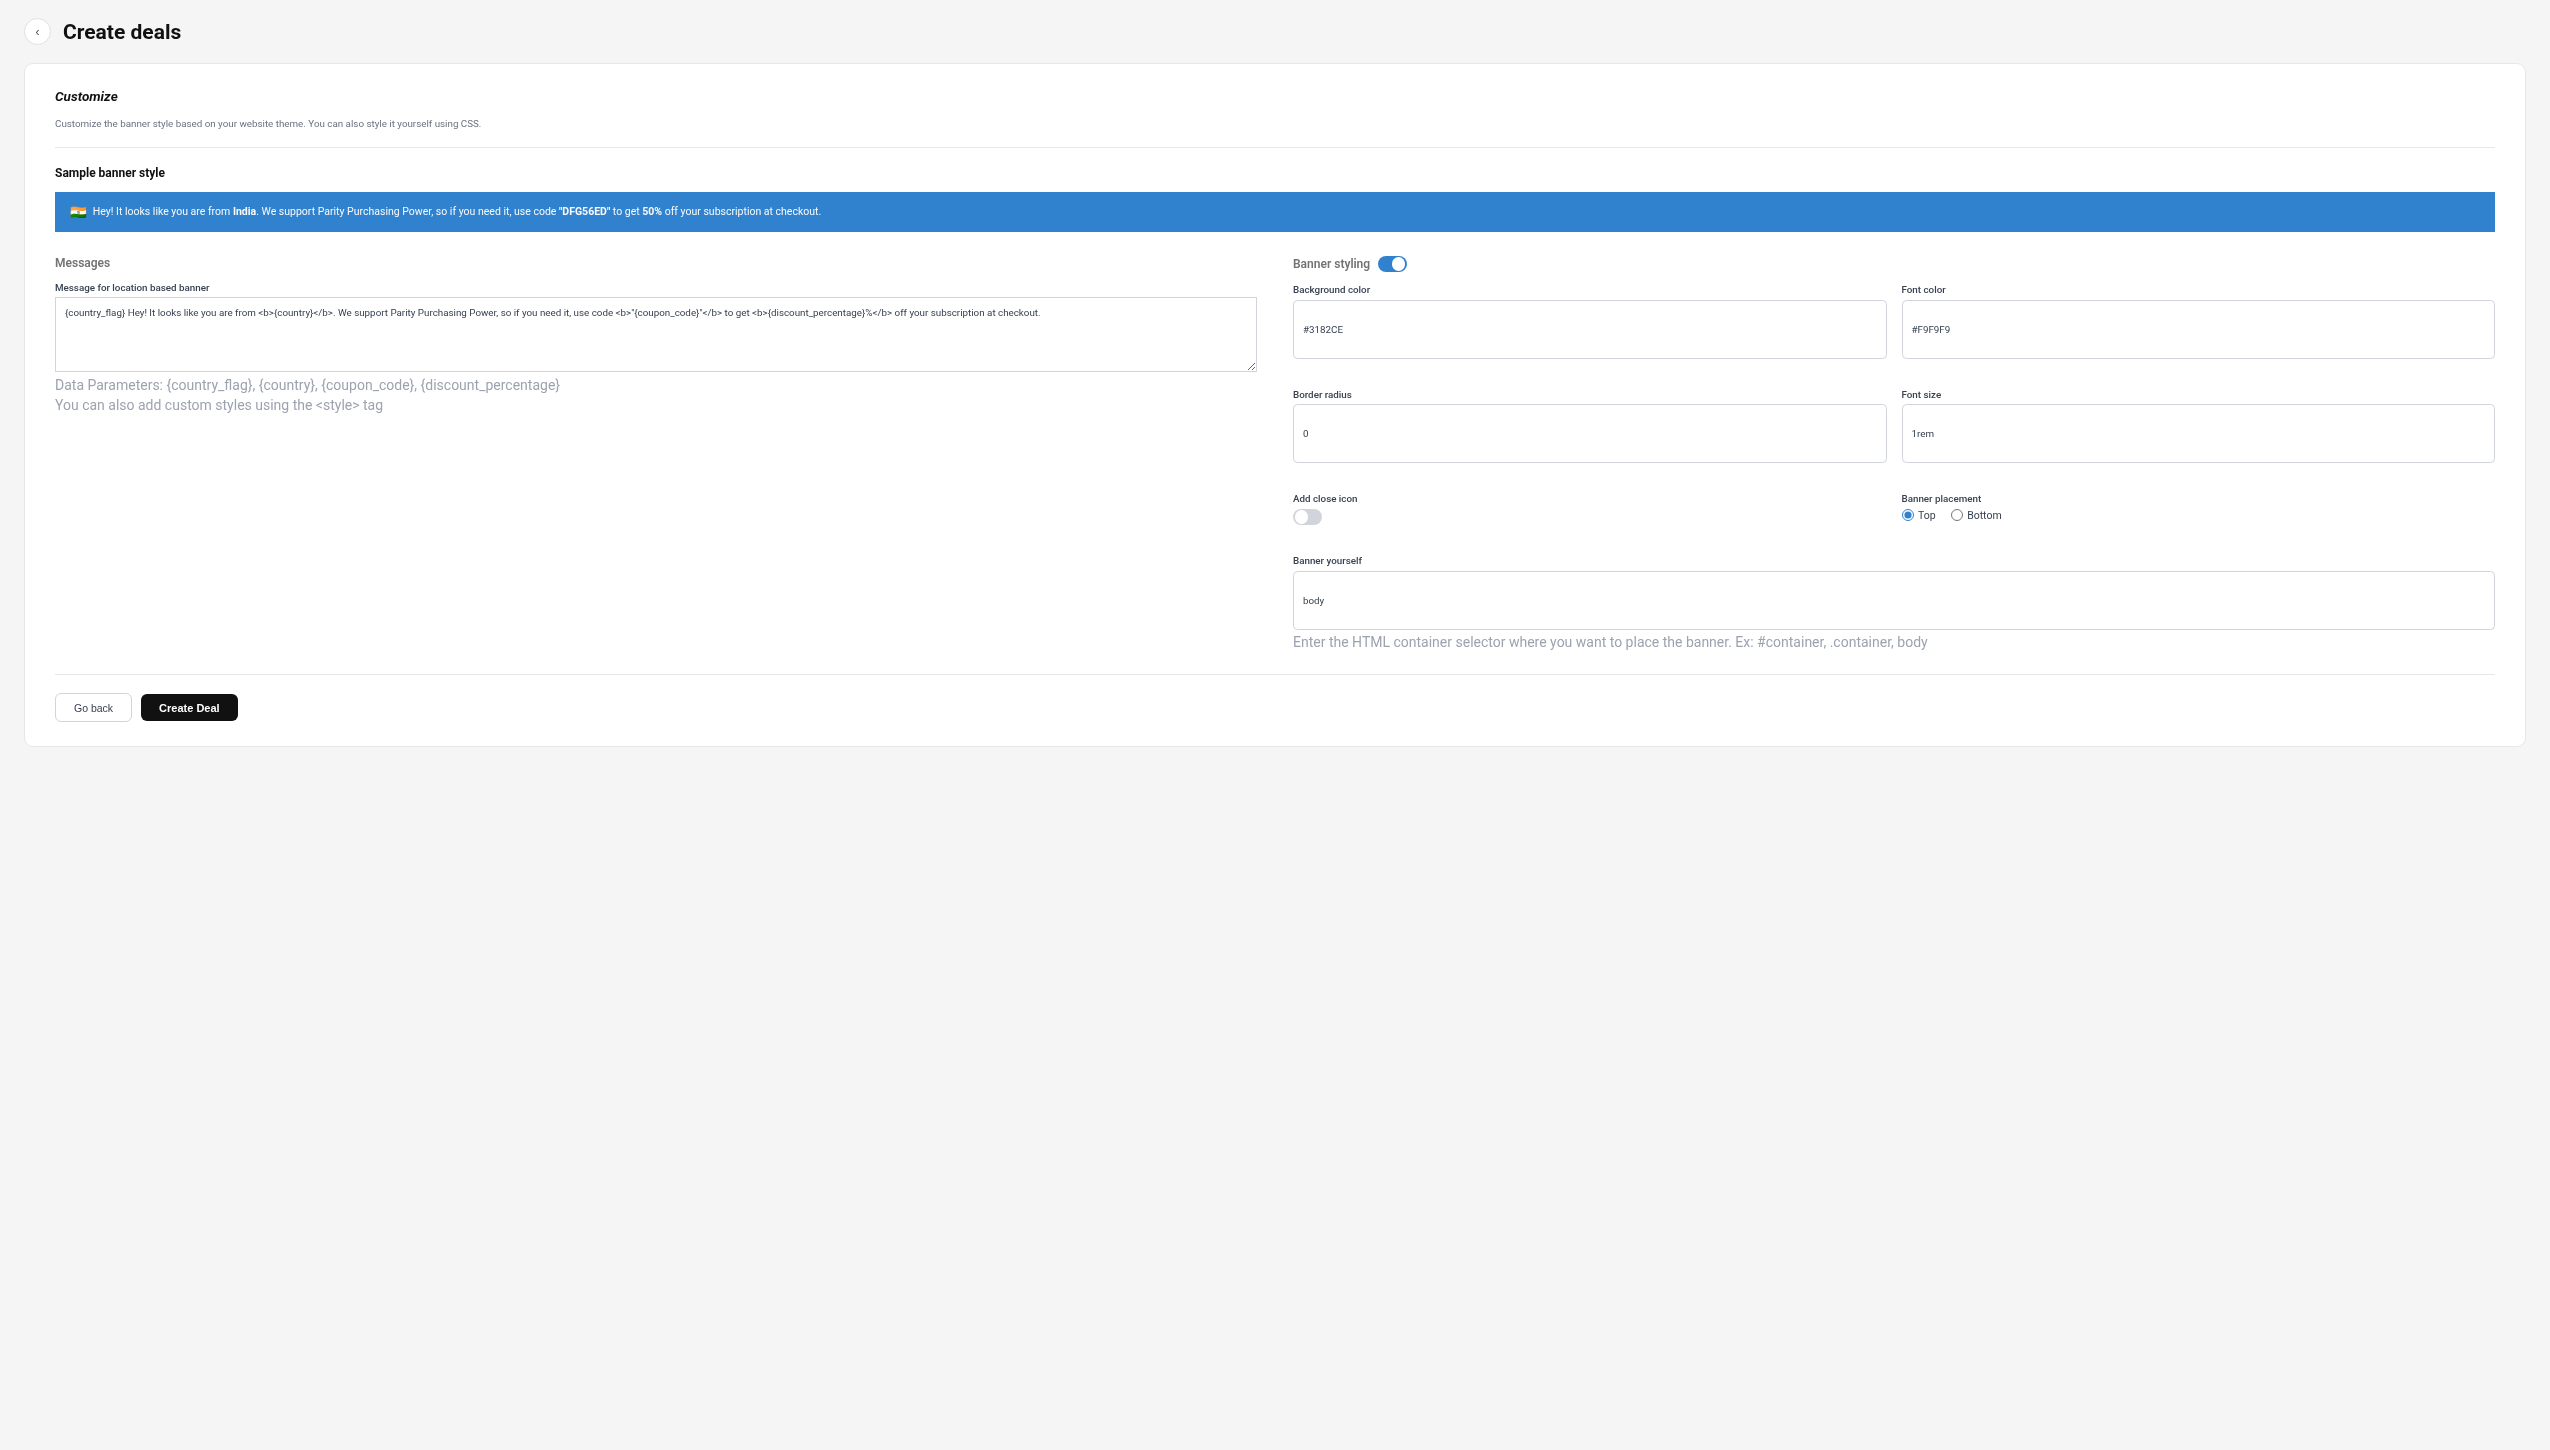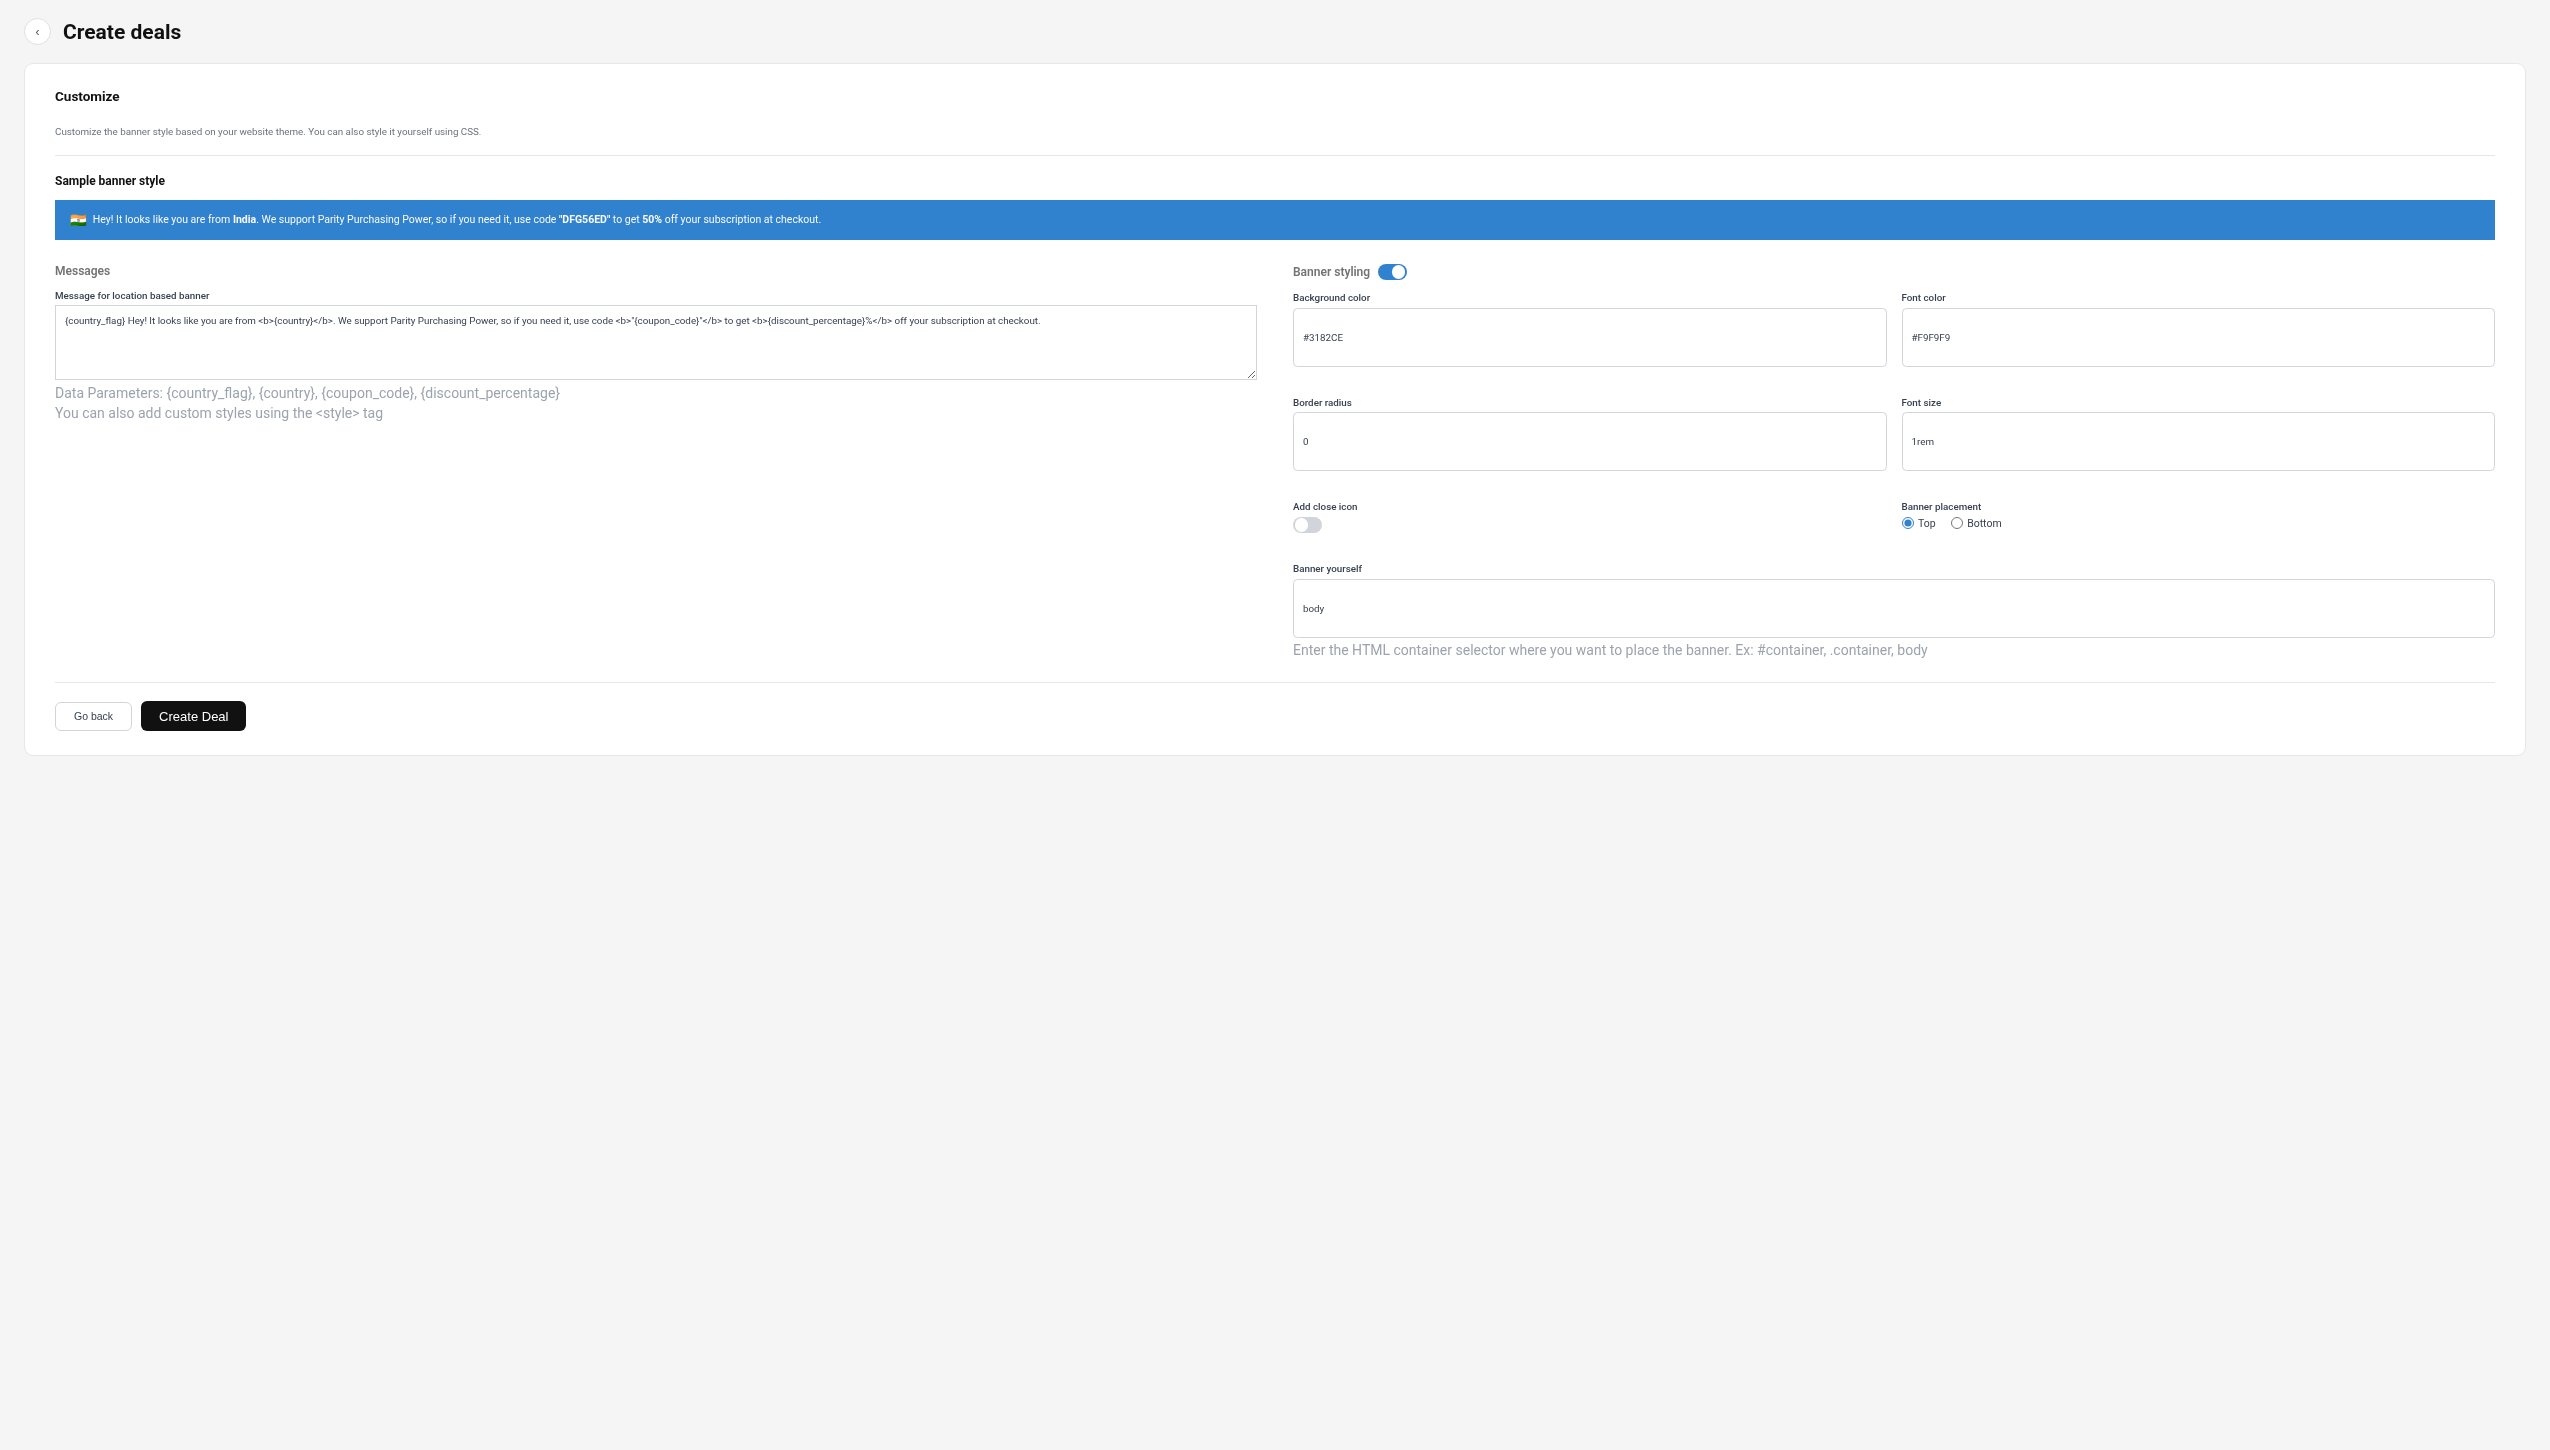--- a/index.html
+++ b/index.html
@@ -52,21 +52,22 @@
       background: #fff;
       border-radius: 9px;
       border: 0.8px solid #e5e7eb;
       padding: 24px 30px;
     }
 
     .section-title {
       font-size: 13.5px;
       font-weight: 700;
       color: #111;
-      margin-bottom: 22px;
+      margin-bottom: 14px;
+      font-style: italic;
     }
 
     .section-desc {
       font-size: 9.8px;
       color: #6b7280;
       margin-bottom: 18px;
     }
 
     .banner-style-title {
       font-size: 12px;
@@ -243,22 +244,22 @@
       font-weight: 500;
       color: #374151;
       cursor: pointer;
     }
 
     .btn-primary {
       padding: 7.5px 18px;
       border: none;
       background: #111;
       border-radius: 6px;
-      font-size: 13px;
-      font-weight: 400;
+      font-size: 11px;
+      font-weight: 700;
       color: #fff;
       cursor: pointer;
     }
 
     .divider {
       height: 0.8px;
       background: #e5e7eb;
       margin: 18px 0;
     }
   </style>

